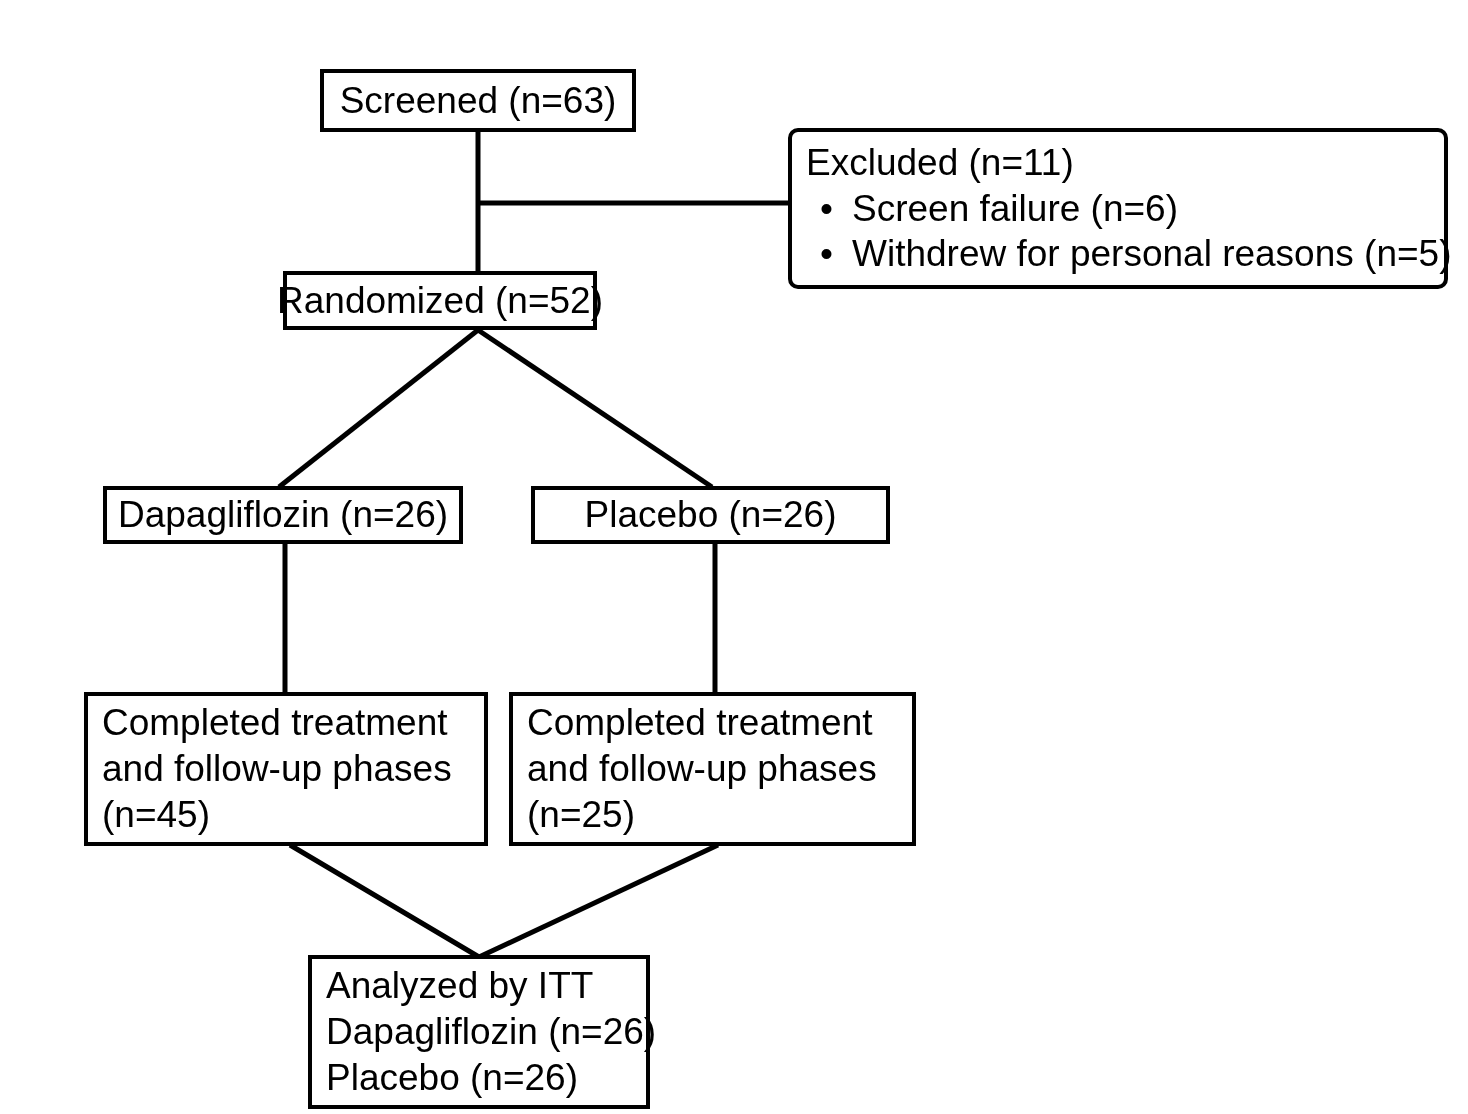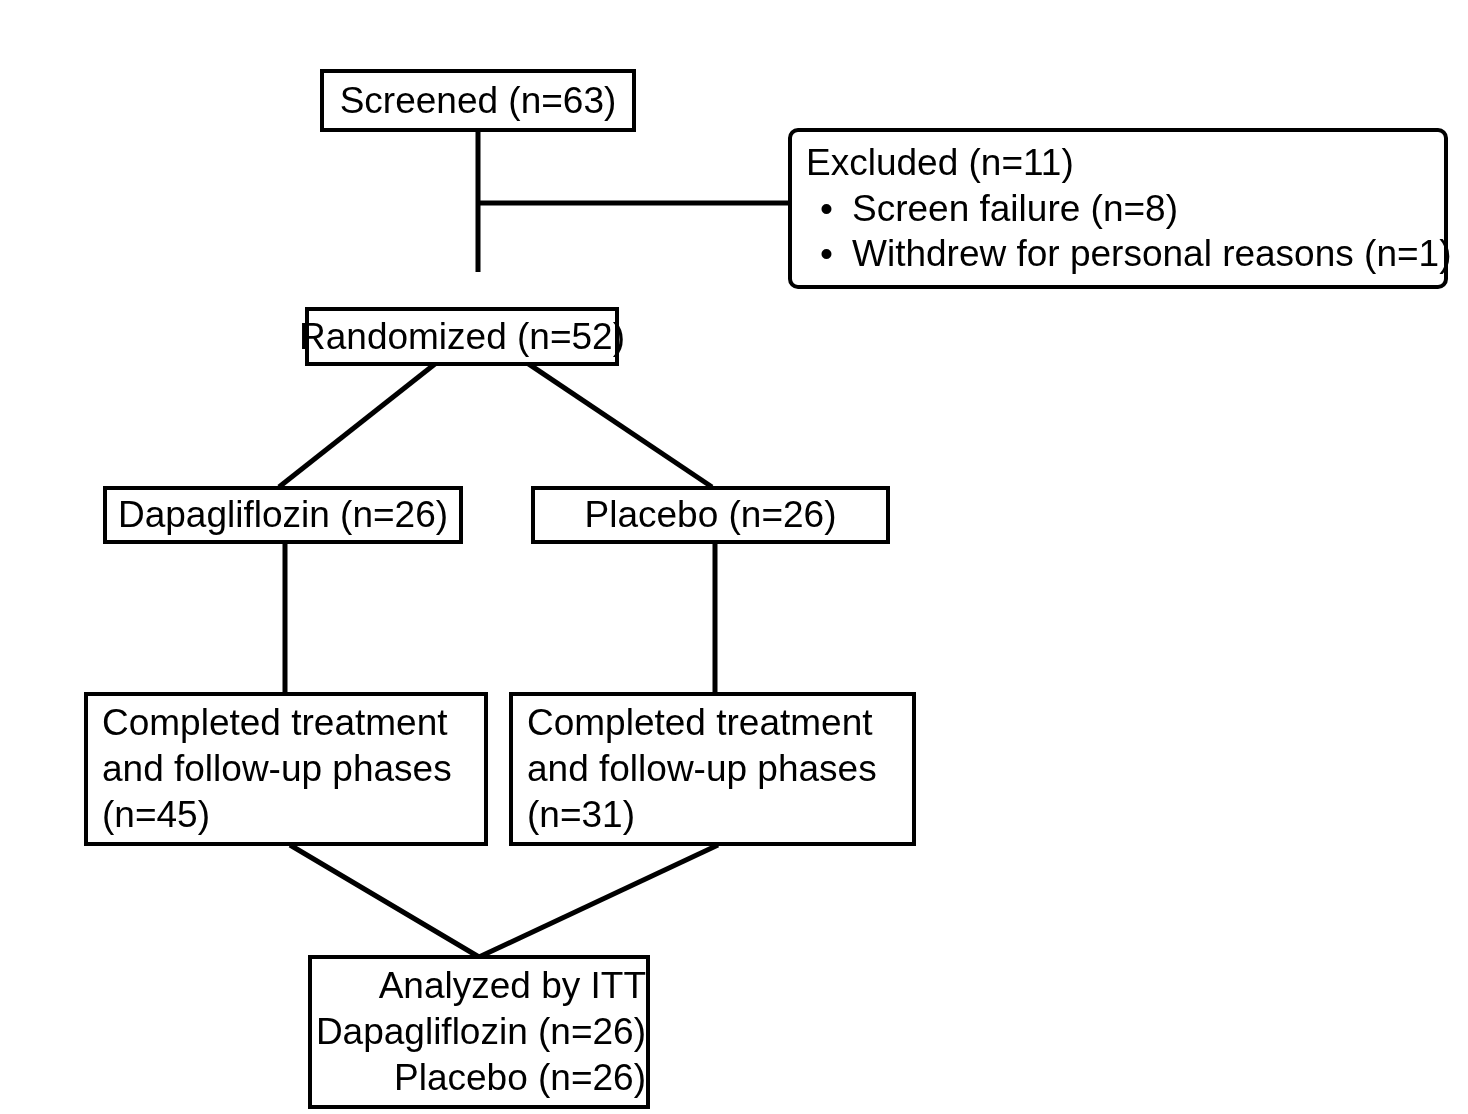--- a/index.html
+++ b/index.html
@@ -48,40 +48,39 @@
   
   #box-screened {
     left: 320px; top: 69px; width: 316px; height: 63px;
   }
   #box-excluded {
     left: 788px; top: 128px; width: 660px; height: 161px;
     padding-left: 14px;
     border-radius: 10px;
   }
   #box-randomized {
-    left: 305px; top: 271px; width: 314px; height: 59px; margin-top: 36px;
+    left: 283px; top: 271px; width: 314px; height: 59px;
   }
   #box-dapa {
     left: 103px; top: 486px; width: 360px; height: 58px;
   }
   #box-placebo {
     left: 531px; top: 486px; width: 359px; height: 58px;
   }
   #box-completed-left {
     left: 84px; top: 692px; width: 404px; height: 154px;
     padding-left: 14px;
   }
   #box-completed-right {
     left: 509px; top: 692px; width: 407px; height: 154px;
     padding-left: 14px;
   }
   #box-analyzed {
     left: 308px; top: 955px; width: 342px; height: 154px;
     padding-left: 14px;
-    align-items: flex-end;
   }
 
   
   .bullet-row {
     display: flex;
     align-items: baseline;
   }
   .bullet-dot {
     display: inline-block;
     width: 46px;
@@ -129,25 +128,25 @@
   </svg>
 
   <div class="flow-box box-centered" id="box-screened">
     <span class="line">Screened (n=63)</span>
   </div>
 
   <div class="flow-box box-left" id="box-excluded">
     <span class="line">Excluded (n=11)</span>
     <div class="bullet-row">
       <span class="bullet-dot">•</span>
-      <span class="bullet-text">Screen failure (n=8)</span>
+      <span class="bullet-text">Screen failure (n=6)</span>
     </div>
     <div class="bullet-row">
       <span class="bullet-dot">•</span>
-      <span class="bullet-text">Withdrew for personal reasons (n=1)</span>
+      <span class="bullet-text">Withdrew for personal reasons (n=5)</span>
     </div>
   </div>
 
   <div class="flow-box box-centered" id="box-randomized">
     <span class="line">Randomized (n=52)</span>
   </div>
 
   <div class="flow-box box-centered" id="box-dapa">
     <span class="line">Dapagliflozin (n=26)</span>
   </div>
@@ -158,21 +157,21 @@
 
   <div class="flow-box box-left" id="box-completed-left">
     <span class="line">Completed treatment</span>
     <span class="line">and follow-up phases</span>
     <span class="line">(n=45)</span>
   </div>
 
   <div class="flow-box box-left" id="box-completed-right">
     <span class="line">Completed treatment</span>
     <span class="line">and follow-up phases</span>
-    <span class="line">(n=31)</span>
+    <span class="line">(n=25)</span>
   </div>
 
   <div class="flow-box box-left" id="box-analyzed">
     <span class="line">Analyzed by ITT</span>
     <span class="line">Dapagliflozin (n=26)</span>
     <span class="line">Placebo (n=26)</span>
   </div>
 
 </div>
 

